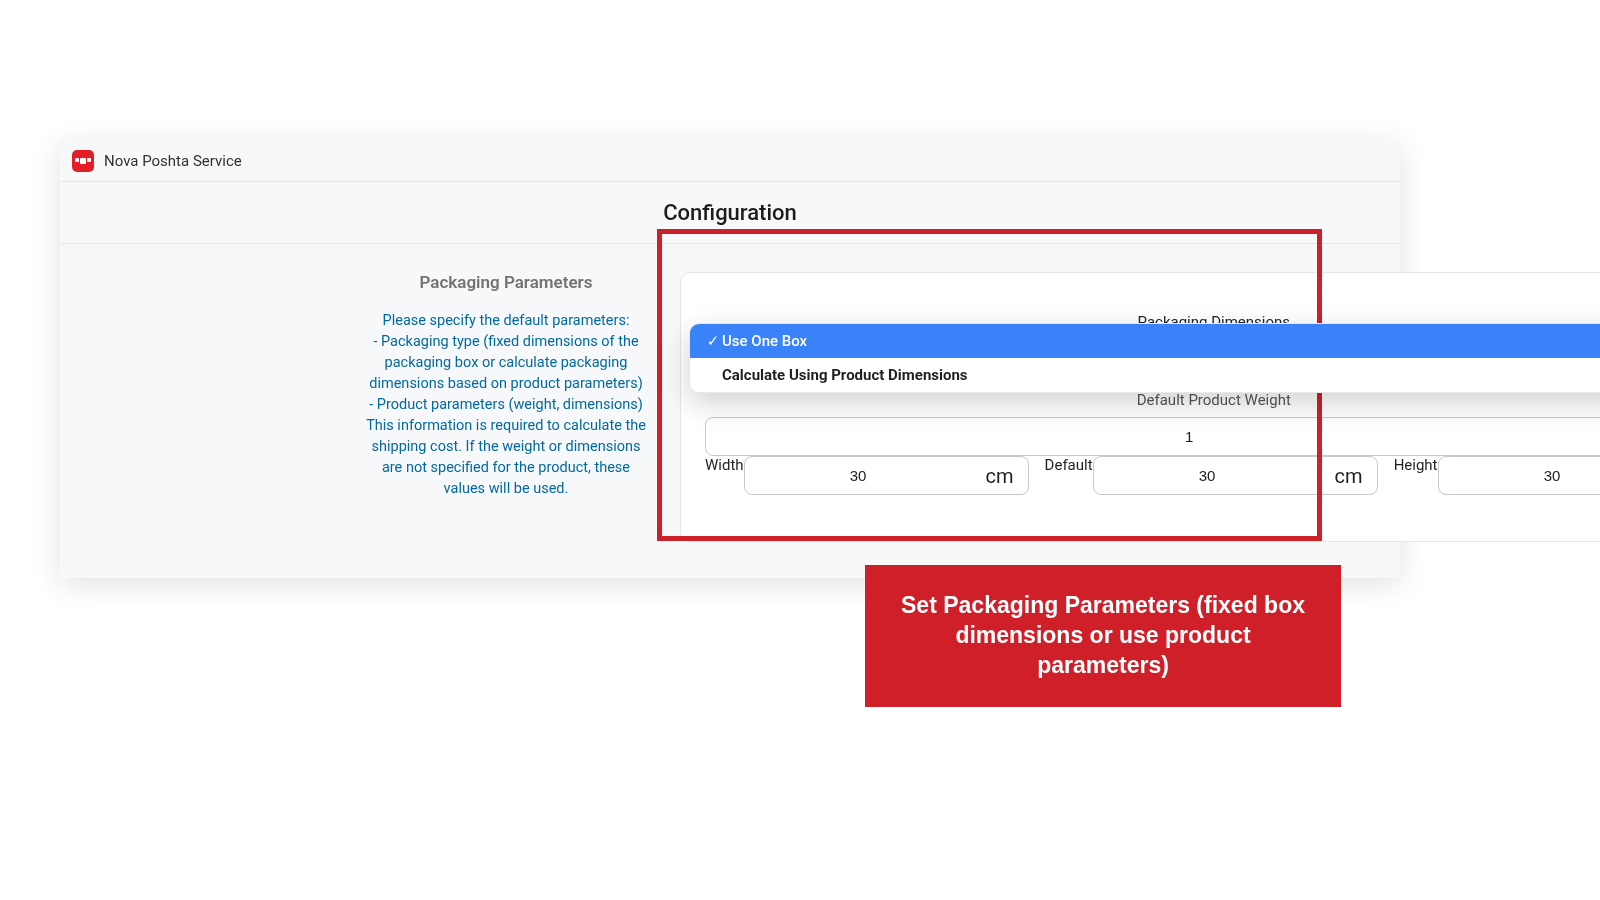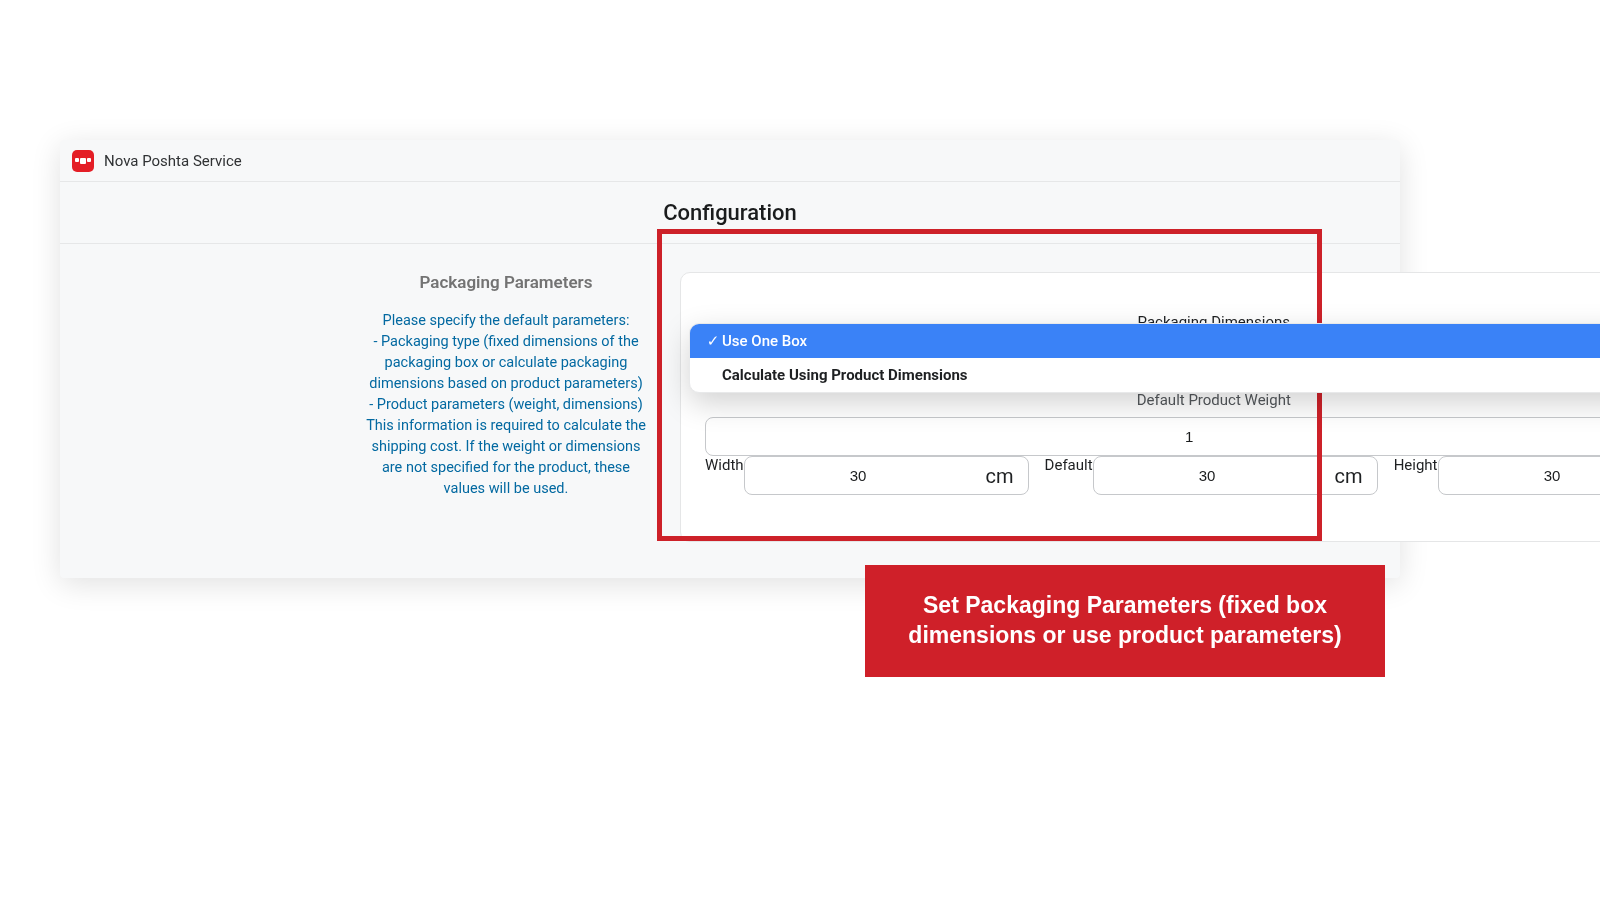--- a/index.html
+++ b/index.html
@@ -113,15 +113,15 @@
           </div>
         </div>
 
       </div>
     </div>
   </div>
 </div>
 
 <div class="highlight-box" style="left:657px; top:229px; width:665px; height:312px;"></div>
 
-<div class="callout" style="left:865px; top:565px; width:520px;">
+<div class="callout" style="left:865px; top:565px; width:476px;">
   <span>Set Packaging Parameters (fixed box dimensions or use product parameters)</span>
 </div>
 
 </body></html>

